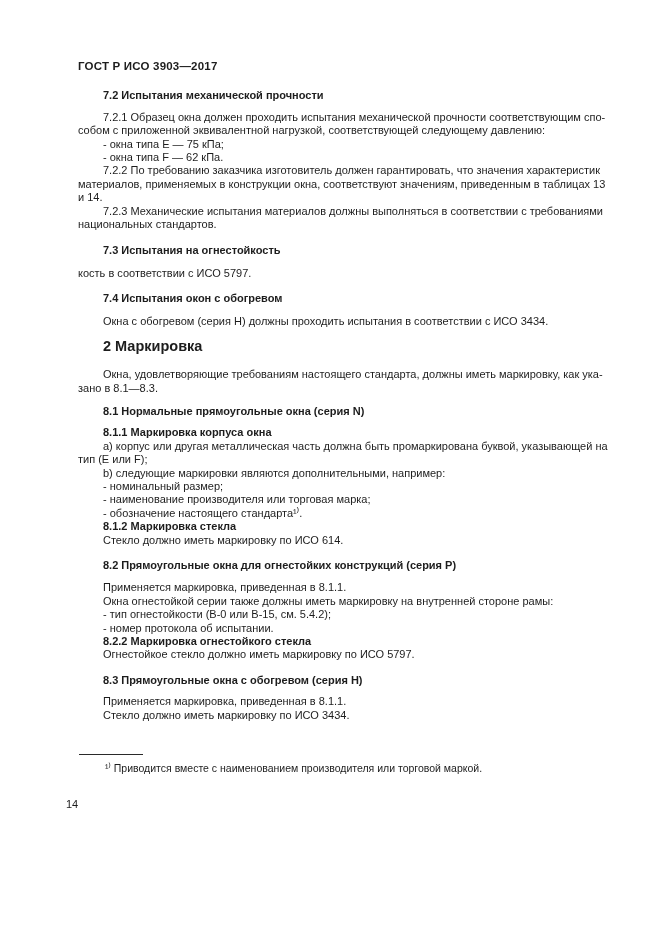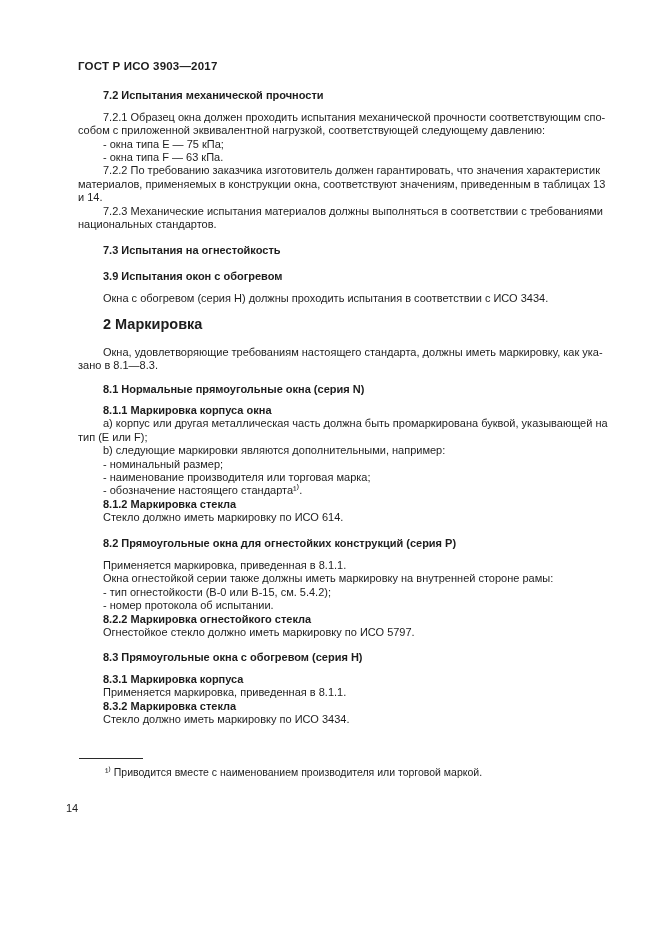--- a/index.html
+++ b/index.html
@@ -83,33 +83,34 @@
 
 <div class="page">
 
   <div class="doc-header">ГОСТ Р ИСО 3903—2017</div>
 
   <div class="h-sec mt16">7.2 Испытания механической прочности</div>
   <div class="mt8">
     <div class="ln ind">7.2.1 Образец окна должен проходить испытания механической прочности соответствующим спо-</div>
     <div class="ln">собом с приложенной эквивалентной нагрузкой, соответствующей следующему давлению:</div>
     <div class="ln ind">- окна типа E — 75 кПа;</div>
-    <div class="ln ind">- окна типа F — 63 кПа.</div>
+    <div class="ln ind">- окна типа F — 62 кПа.</div>
     <div class="ln ind">7.2.2 По требованию заказчика изготовитель должен гарантировать, что значения характеристик</div>
     <div class="ln">материалов, применяемых в конструкции окна, соответствуют значениям, приведенным в таблицах 13</div>
     <div class="ln">и 14.</div>
     <div class="ln ind">7.2.3 Механические испытания материалов должны выполняться в соответствии с требованиями</div>
     <div class="ln">национальных стандартов.</div>
   </div>
 
   <div class="h-sec mt13">7.3 Испытания на огнестойкость</div>
   <div class="mt9">
+    <div class="ln">кость в соответствии с ИСО 5797.</div>
   </div>
 
-  <div class="h-sec mt12">3.9 Испытания окон с обогревом</div>
+  <div class="h-sec mt12">7.4 Испытания окон с обогревом</div>
   <div class="mt9">
     <div class="ln ind">Окна с обогревом (серия H) должны проходить испытания в соответствии с ИСО 3434.</div>
   </div>
 
   <div class="h-chap mt10">2 Маркировка</div>
   <div class="mt13">
     <div class="ln ind">Окна, удовлетворяющие требованиям настоящего стандарта, должны иметь маркировку, как ука-</div>
     <div class="ln">зано в 8.1—8.3.</div>
   </div>
 
@@ -131,23 +132,21 @@
     <div class="ln ind">Применяется маркировка, приведенная в 8.1.1.</div>
     <div class="ln ind">Окна огнестойкой серии также должны иметь маркировку на внутренней стороне рамы:</div>
     <div class="ln ind">- тип огнестойкости (B-0 или B-15, см. 5.4.2);</div>
     <div class="ln ind">- номер протокола об испытании.</div>
     <div class="ln ind b">8.2.2 Маркировка огнестойкого стекла</div>
     <div class="ln ind">Огнестойкое стекло должно иметь маркировку по ИСО 5797.</div>
   </div>
 
   <div class="h-sec mt12">8.3 Прямоугольные окна с обогревом (серия H)</div>
   <div class="mt8">
-    <div class="ln ind b">8.3.1 Маркировка корпуса</div>
     <div class="ln ind">Применяется маркировка, приведенная в 8.1.1.</div>
-    <div class="ln ind b">8.3.2 Маркировка стекла</div>
     <div class="ln ind">Стекло должно иметь маркировку по ИСО 3434.</div>
   </div>
 
   <div class="footnote-rule"></div>
   <div class="footnote">¹⁾ Приводится вместе с наименованием производителя или торговой маркой.</div>
 
   <div class="page-number">14</div>
 
 </div>
 

